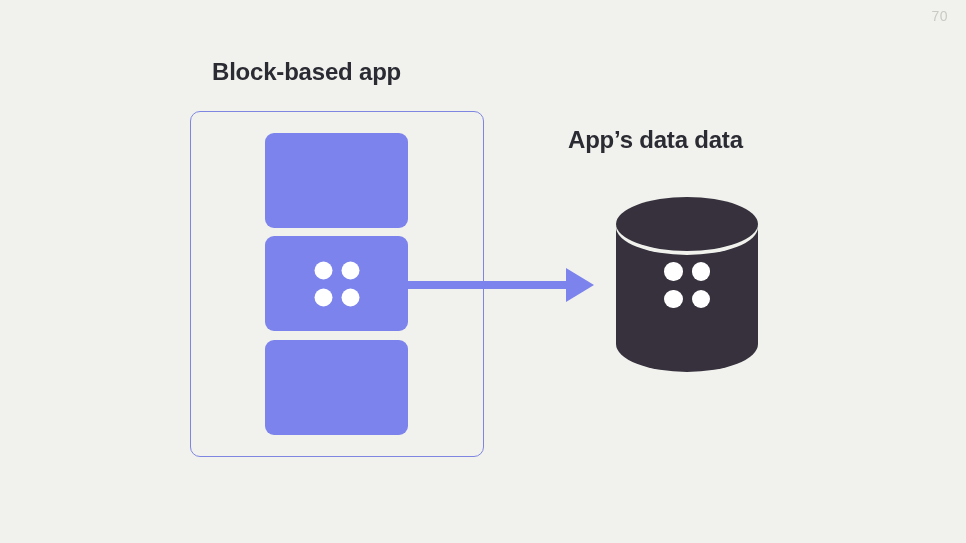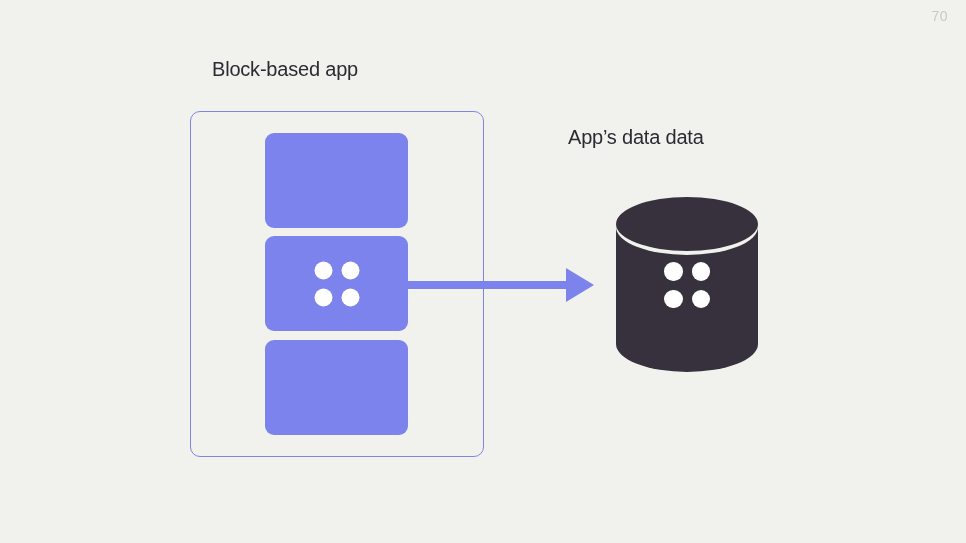--- a/index.html
+++ b/index.html
@@ -28,22 +28,22 @@
     font-size: 14px;
     color: #c9cac4;
     letter-spacing: 0.5px;
     font-family: "Liberation Sans", sans-serif;
   }
 
   
   .heading {
     position: absolute;
     font-family: "Liberation Sans", sans-serif;
-    font-size: 20px;
-    font-weight: 400;
+    font-size: 24px;
+    font-weight: 700;
     color: #2b2b33;
     letter-spacing: -0.2px;
     white-space: nowrap;
   }
   .heading-app {
     left: 212px;
     top: 58px;
   }
   .heading-store {
     left: 568px;

